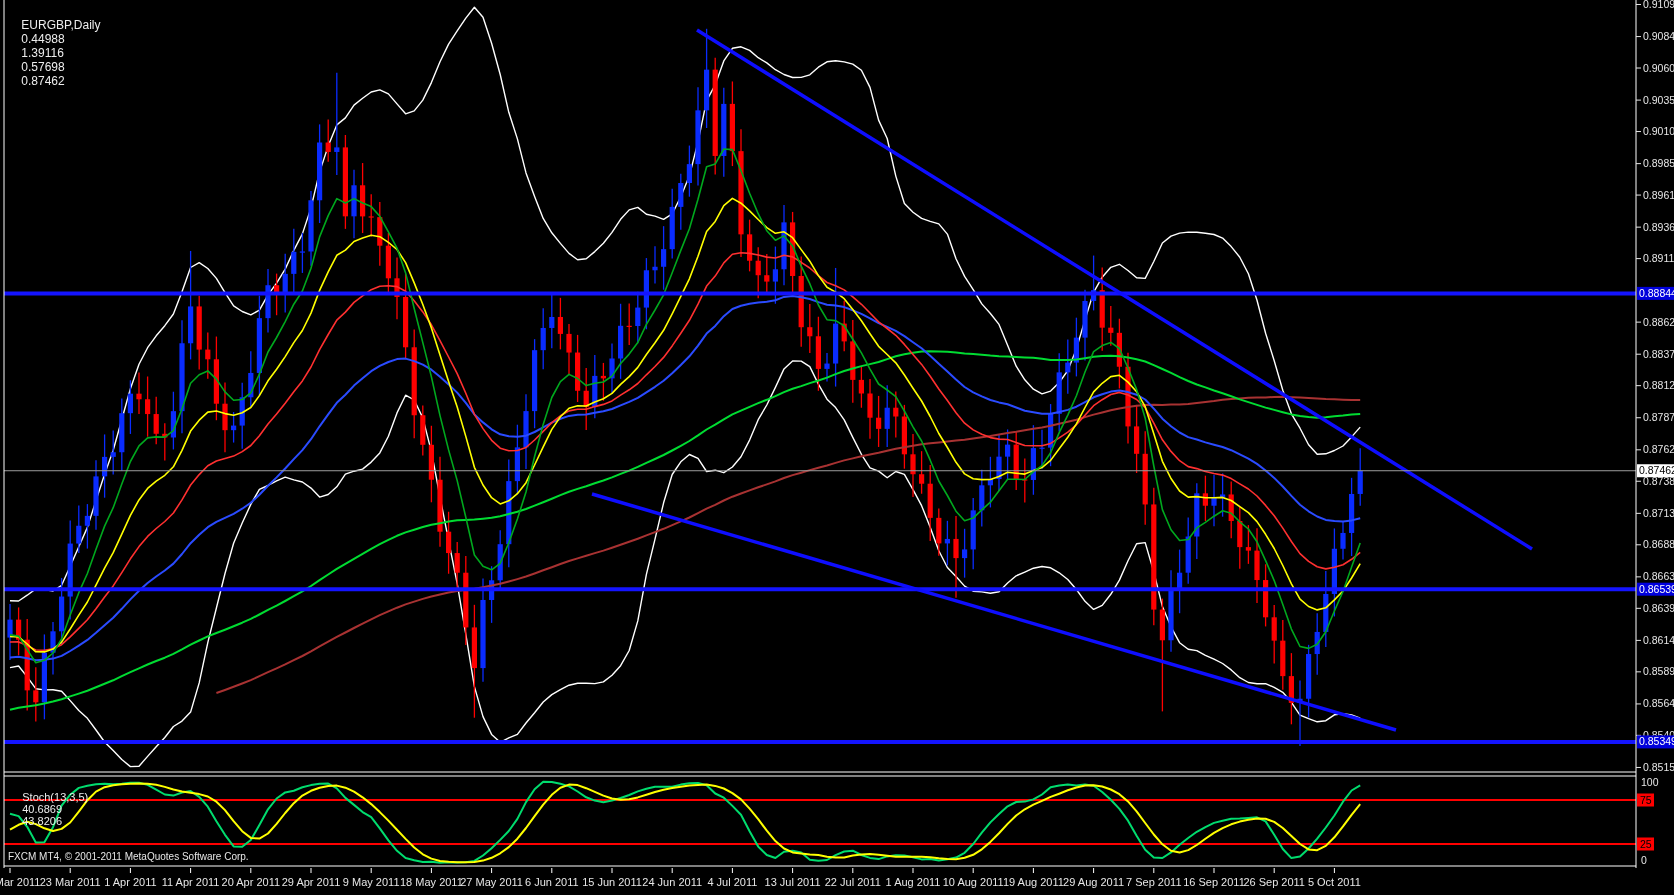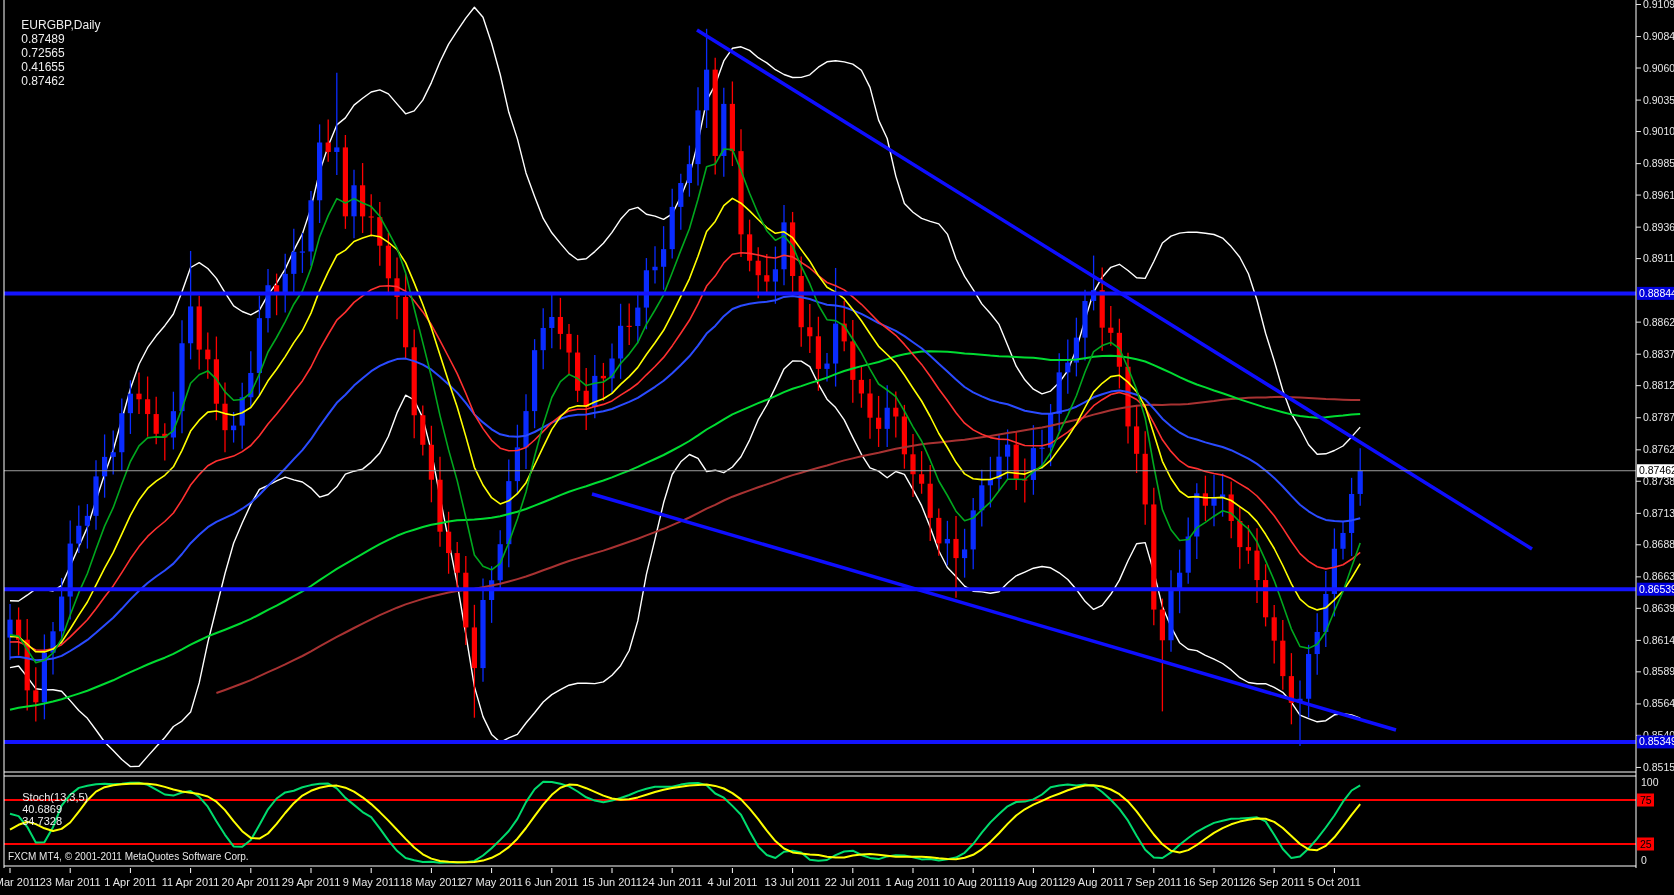--- a/index.html
+++ b/index.html
@@ -478,26 +478,26 @@
         <text x="1214" y="886" fill="#E6E6E6" font-size="11" text-anchor="middle">16 Sep 2011</text>
         <line x1="1274.2" y1="868" x2="1274.2" y2="873" stroke="#FFFFFF" stroke-width="1"></line>
         <text x="1274.2" y="886" fill="#E6E6E6" font-size="11" text-anchor="middle">26 Sep 2011</text>
         <line x1="1334.3999999999999" y1="868" x2="1334.3999999999999" y2="873" stroke="#FFFFFF" stroke-width="1"></line>
         <text x="1334.3999999999999" y="886" fill="#E6E6E6" font-size="11" text-anchor="middle">5 Oct 2011</text>
       </g>
     </svg>
 
   <div class="overlay" id="quotebar">
     <span>EURGBP,Daily</span>
-    <span>0.87489</span>
-    <span>0.72565</span>
-    <span>0.41655</span>
+    <span>0.44988</span>
+    <span>1.39116</span>
+    <span>0.57698</span>
     <span>0.87462</span>
   </div>
 
   <div class="overlay" id="stochlabel">
     <span>Stoch(13,3,5)</span>
     <span>40.6869</span>
-    <span>34.7328</span>
+    <span>43.8206</span>
   </div>
 
   <div class="overlay" id="copyright">FXCM MT4, © 2001-2011 MetaQuotes Software Corp.</div>
 </div>
 
 </body></html>

